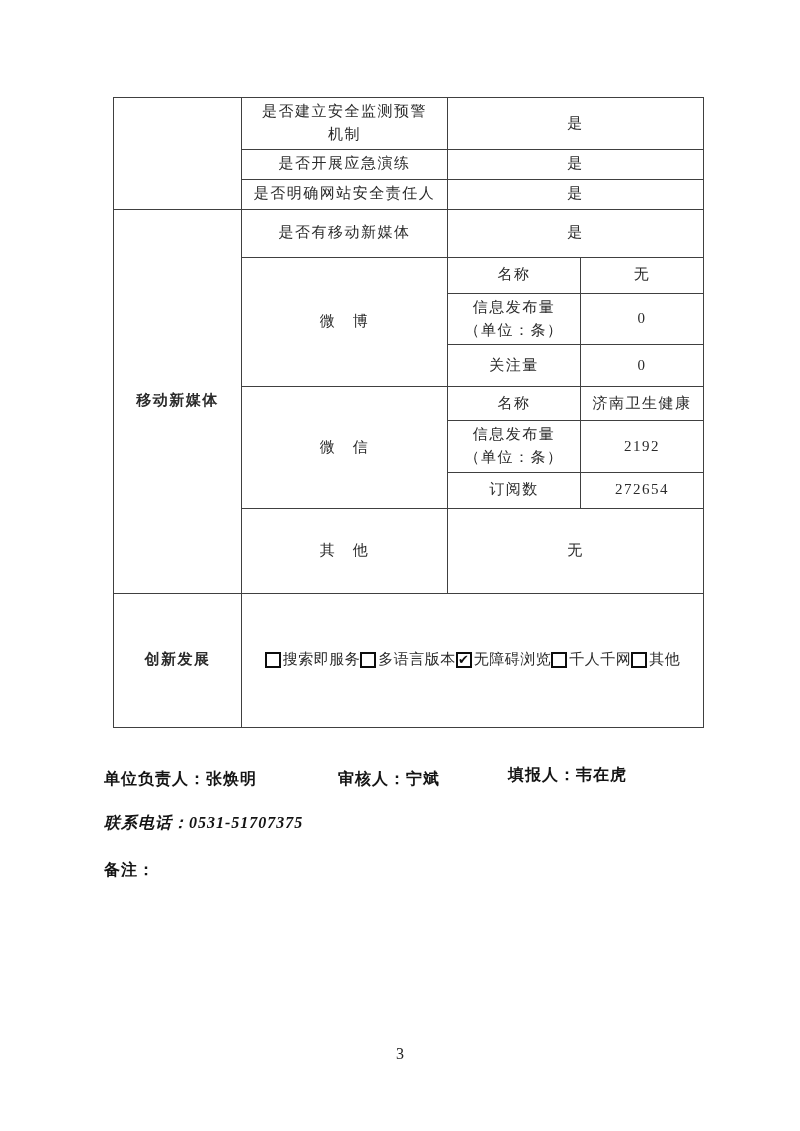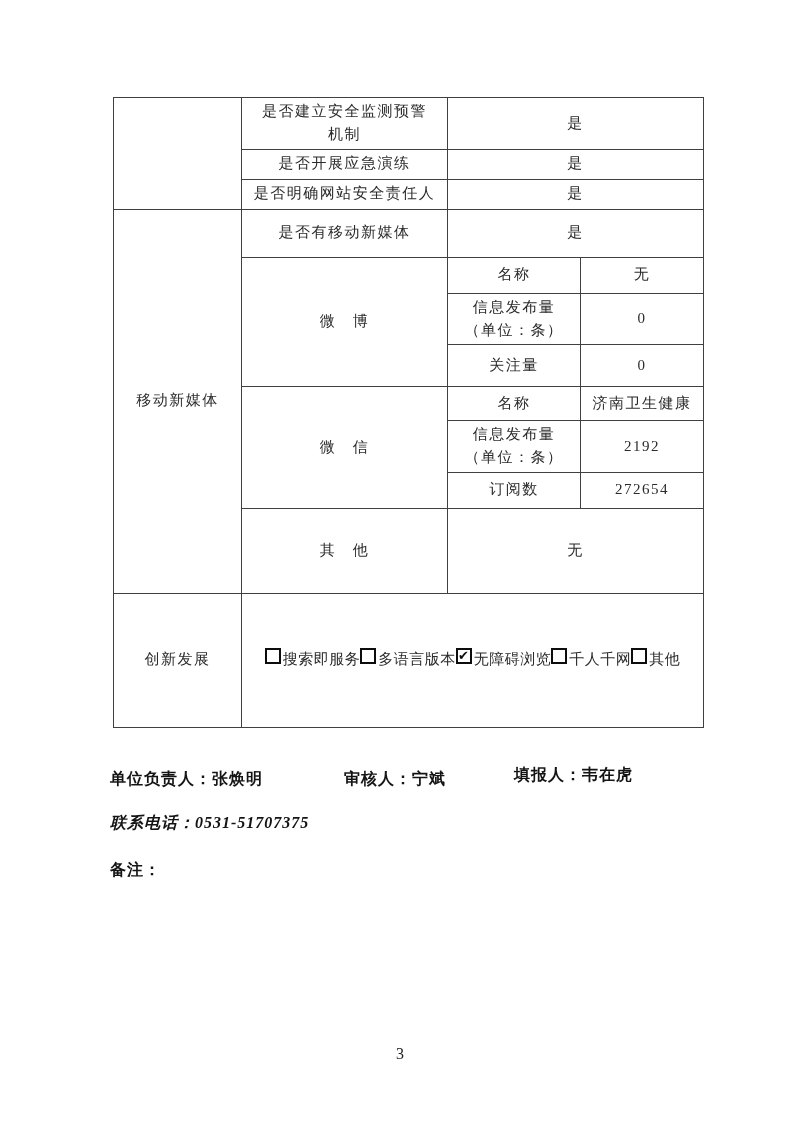--- a/index.html
+++ b/index.html
@@ -20,36 +20,36 @@
     padding:2px 5px;
     white-space:pre-line;
     line-height:1.55;
   }
   col.c1 { width:128px; } col.c2 { width:206px; }
   col.c3 { width:133px; } col.c4 { width:123px; }
   tr.r1{height:49px} tr.r2{height:30px} tr.r3{height:30px} tr.r4{height:48px}
   tr.r5{height:36px} tr.r6{height:46px} tr.r7{height:42px} tr.r8{height:34px}
   tr.r9{height:45px} tr.r10{height:36px} tr.r11{height:85px} tr.r12{height:134px}
   td.sub, td.val { font-size:14px; letter-spacing:1px; }
-  td.sec { font-size:15px; letter-spacing:1px; }
+  td.sec { font-size:15px; letter-spacing:1px;font-weight:bold; }
   .cbrow {
     display:flex; align-items:center; justify-content:center;
     font-size:15px; letter-spacing:0.5px; white-space:nowrap;
   }
-  .cb-item { display:inline-flex; }
+  .cb-item { display:inline-flex; align-items:center; }
   .cb-box {
     display:inline-block; width:12px; height:12px;
     border:2px solid #0d0d0d; margin-right:2px;
     font-size:13px; line-height:12px; font-weight:bold; color:#0d0d0d;
     text-align:center; overflow:visible;
     font-family:"DejaVu Sans",sans-serif;
   }
   .footer-line {
     position:absolute; font-weight:bold; font-size:16px;
-    letter-spacing:1px; color:#141414; white-space:nowrap; line-height:18px;margin-left:6px;
+    letter-spacing:1px; color:#141414; white-space:nowrap; line-height:18px;
   }
   #f-unit   { left:104px; top:770px; }
   #f-review { left:338px; top:770px; }
   #f-filler { left:508px; top:766px; }
   #f-phone  { left:104px; top:814px;font-style:italic; }
   #f-date   { left:497px; top:812px; }
   #f-remark { left:104px; top:861px; }
   .page-num {
     position:absolute; left:0; top:1045px; width:100%;
     text-align:center; font-size:16px; color:#222;

